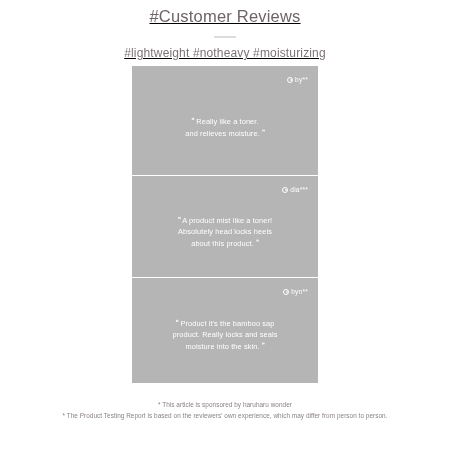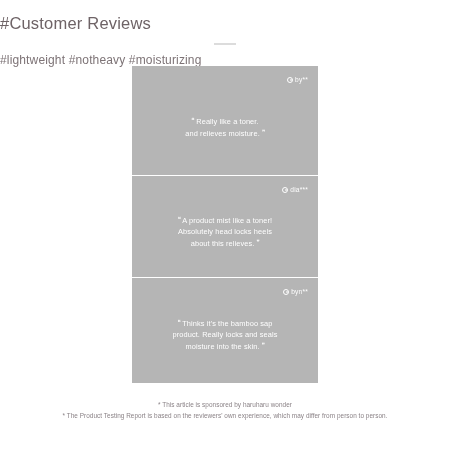--- a/index.html
+++ b/index.html
@@ -17,21 +17,23 @@
 
   .page {
     width: 450px;
     height: 470px;
     position: relative;
     box-sizing: border-box;
   }
 
   
   .header {
-    padding-top: 12px;
+    padding-top: 5px;
+    text-align: center;
+    text-decoration: underline;
   }
   .page-title {
     font-size: 16.5px;
     font-weight: 400;
     color: #6e6366;
     letter-spacing: 0.2px;
     margin: 0;
     padding-top: 1px;
     line-height: 20px;
   }
@@ -171,31 +173,31 @@
     </div>
 
     <div class="card card-2">
       <div class="handle">
         <span class="at-icon"></span>
         <span>dia***</span>
       </div>
       <div class="quote-block">
         <p class="quote-text"><span class="qmark">❝</span> <span>A product mist like a toner!</span></p>
         <p class="quote-text">Absolutely head locks heels</p>
-        <p class="quote-text"><span>about this relieves.</span> <span class="qmark">❞</span></p>
+        <p class="quote-text"><span>about this product.</span> <span class="qmark">❞</span></p>
       </div>
     </div>
 
     <div class="card card-3">
       <div class="handle">
         <span class="at-icon"></span>
         <span>byn**</span>
       </div>
       <div class="quote-block">
-        <p class="quote-text"><span class="qmark">❝</span> <span>Thinks it's the bamboo sap</span></p>
+        <p class="quote-text"><span class="qmark">❝</span> <span>Product it's the bamboo sap</span></p>
         <p class="quote-text">product. Really locks and seals</p>
         <p class="quote-text"><span>moisture into the skin.</span> <span class="qmark">❞</span></p>
       </div>
     </div>
 
   </div>
 
   <div class="footer">
     <p class="footer-line">* This article is sponsored by haruharu wonder</p>
     <p class="footer-line">* The Product Testing Report is based on the reviewers' own experience, which may differ from person to person.</p>

